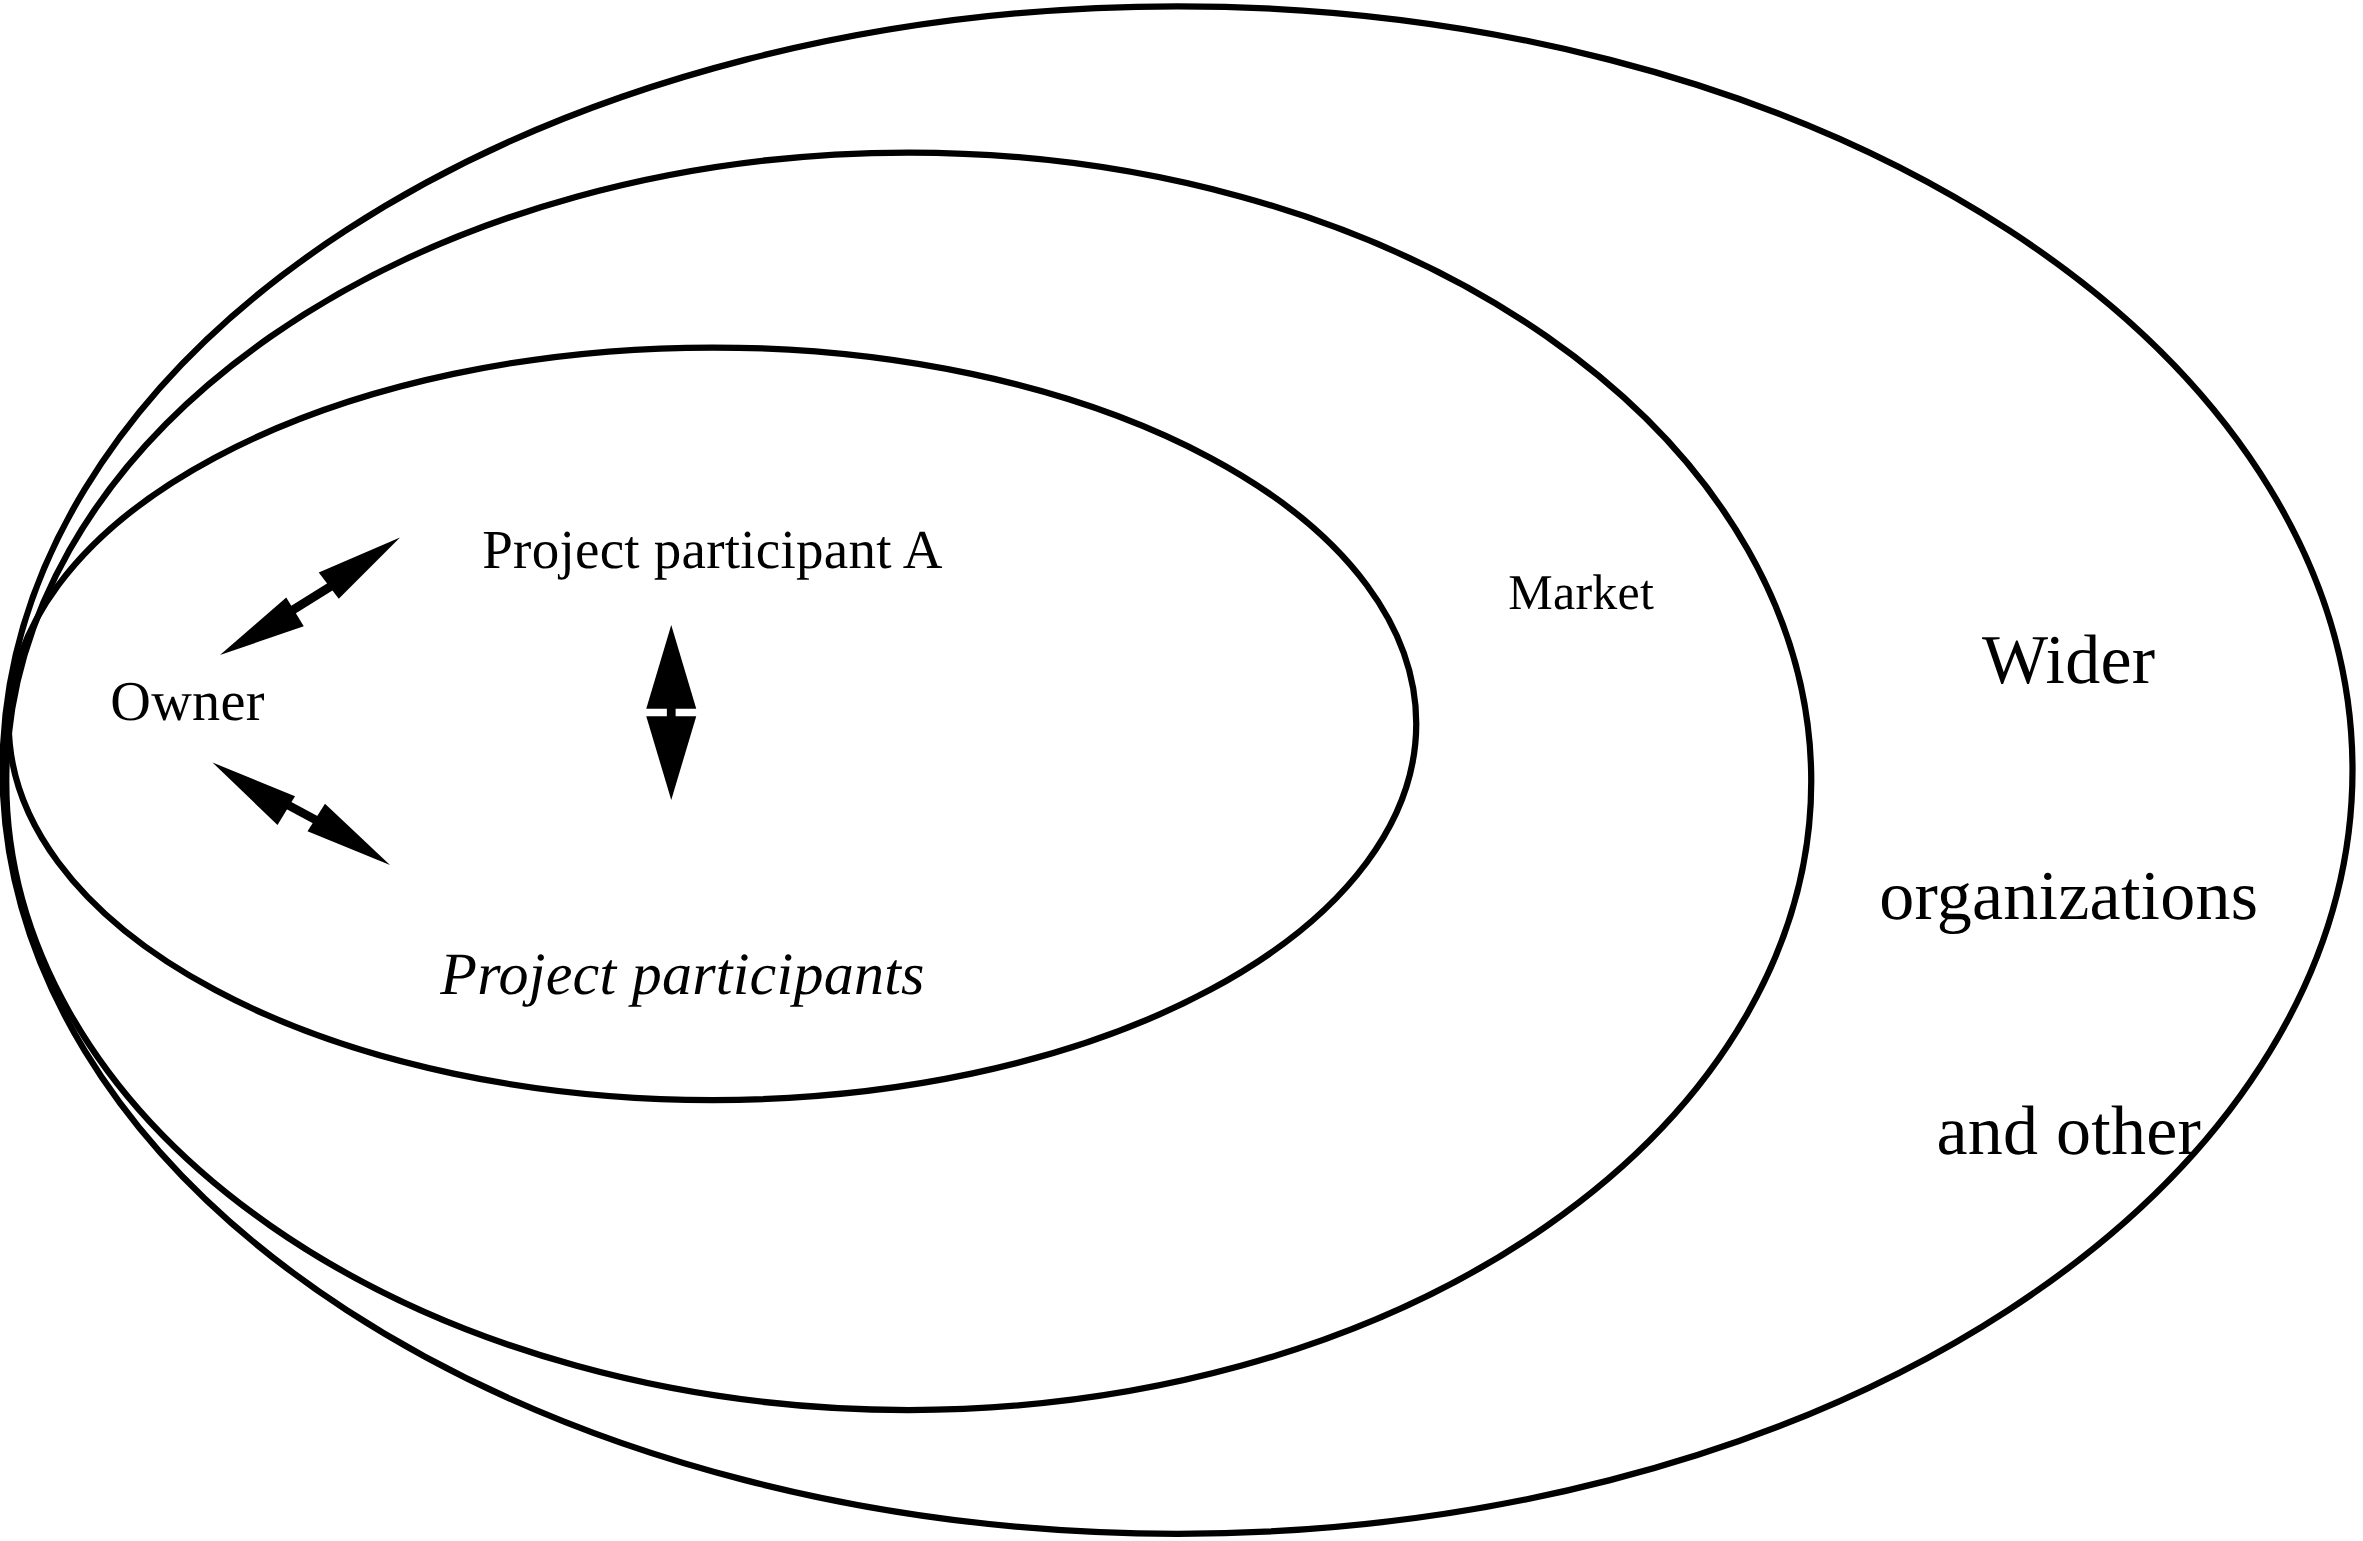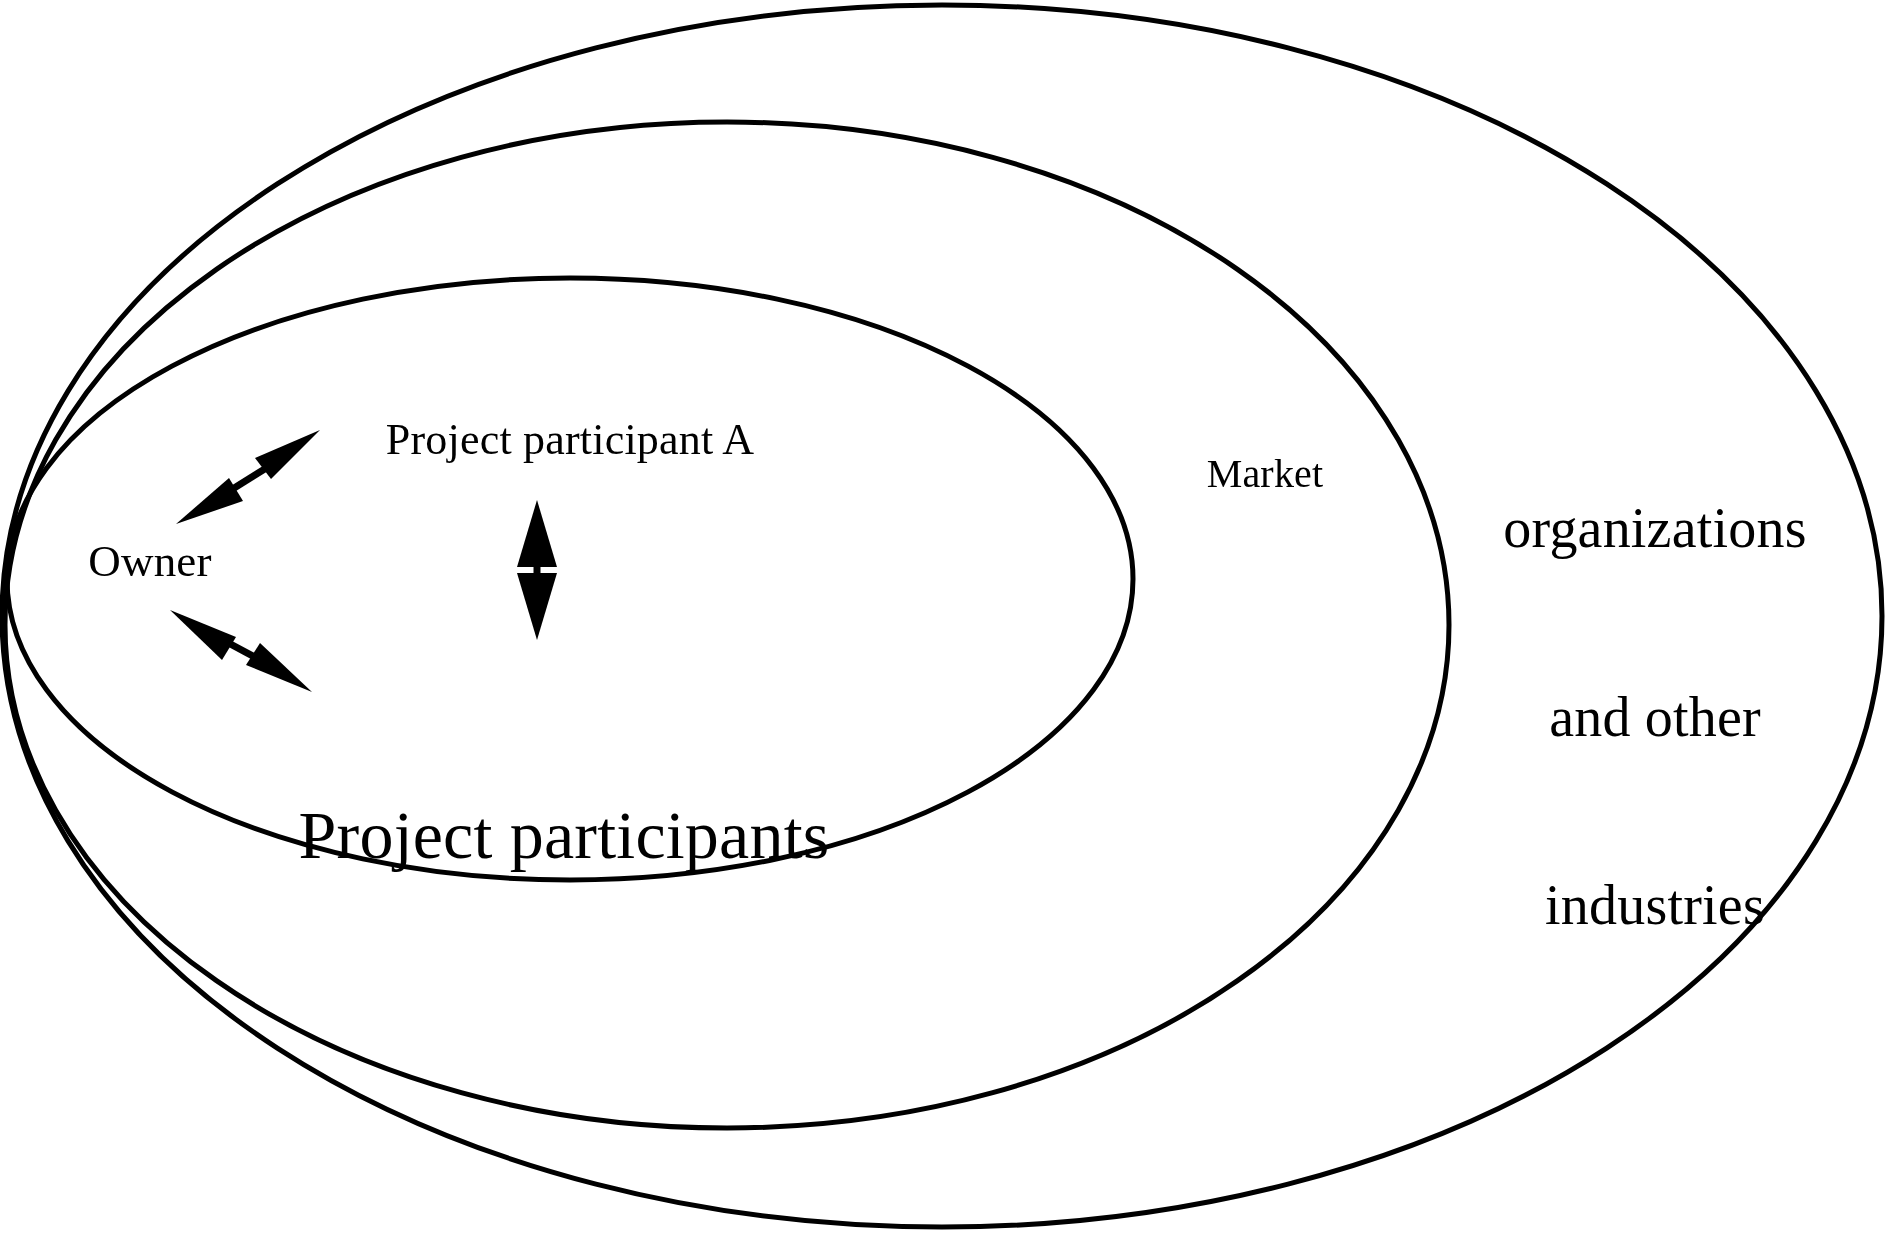--- a/index.html
+++ b/index.html
@@ -56,24 +56,25 @@
     width: 230px;
     font-size: 45px;
   }
   #label-participant-a {
     left: 300px;
     top: 415px;
     width: 540px;
     font-size: 44px;
   }
   #label-participants-bcd {
-    left: 294px;
+    left: 276px;
     top: 645px;
     width: 540px;
-    font-size: 68px;
+    font-size: 48px;
+    font-style: italic;
   }
   #label-market {
     left: 1140px;
     top: 452px;
     width: 250px;
     font-size: 40px;
   }
   #label-wider {
     left: 1455px;
     top: 372px;
@@ -118,18 +119,18 @@
 
   <div class="diagram-label" id="label-participant-a">Project participant A</div>
 
   <div class="diagram-label" id="label-participants-bcd">
     <div>Project participants</div>
   </div>
 
   <div class="diagram-label" id="label-market">Market</div>
 
   <div class="diagram-label" id="label-wider">
+    <div>Wider</div>
     <div>organizations</div>
     <div>and other</div>
-    <div>industries</div>
   </div>
 
 </div>
 
 </body></html>

